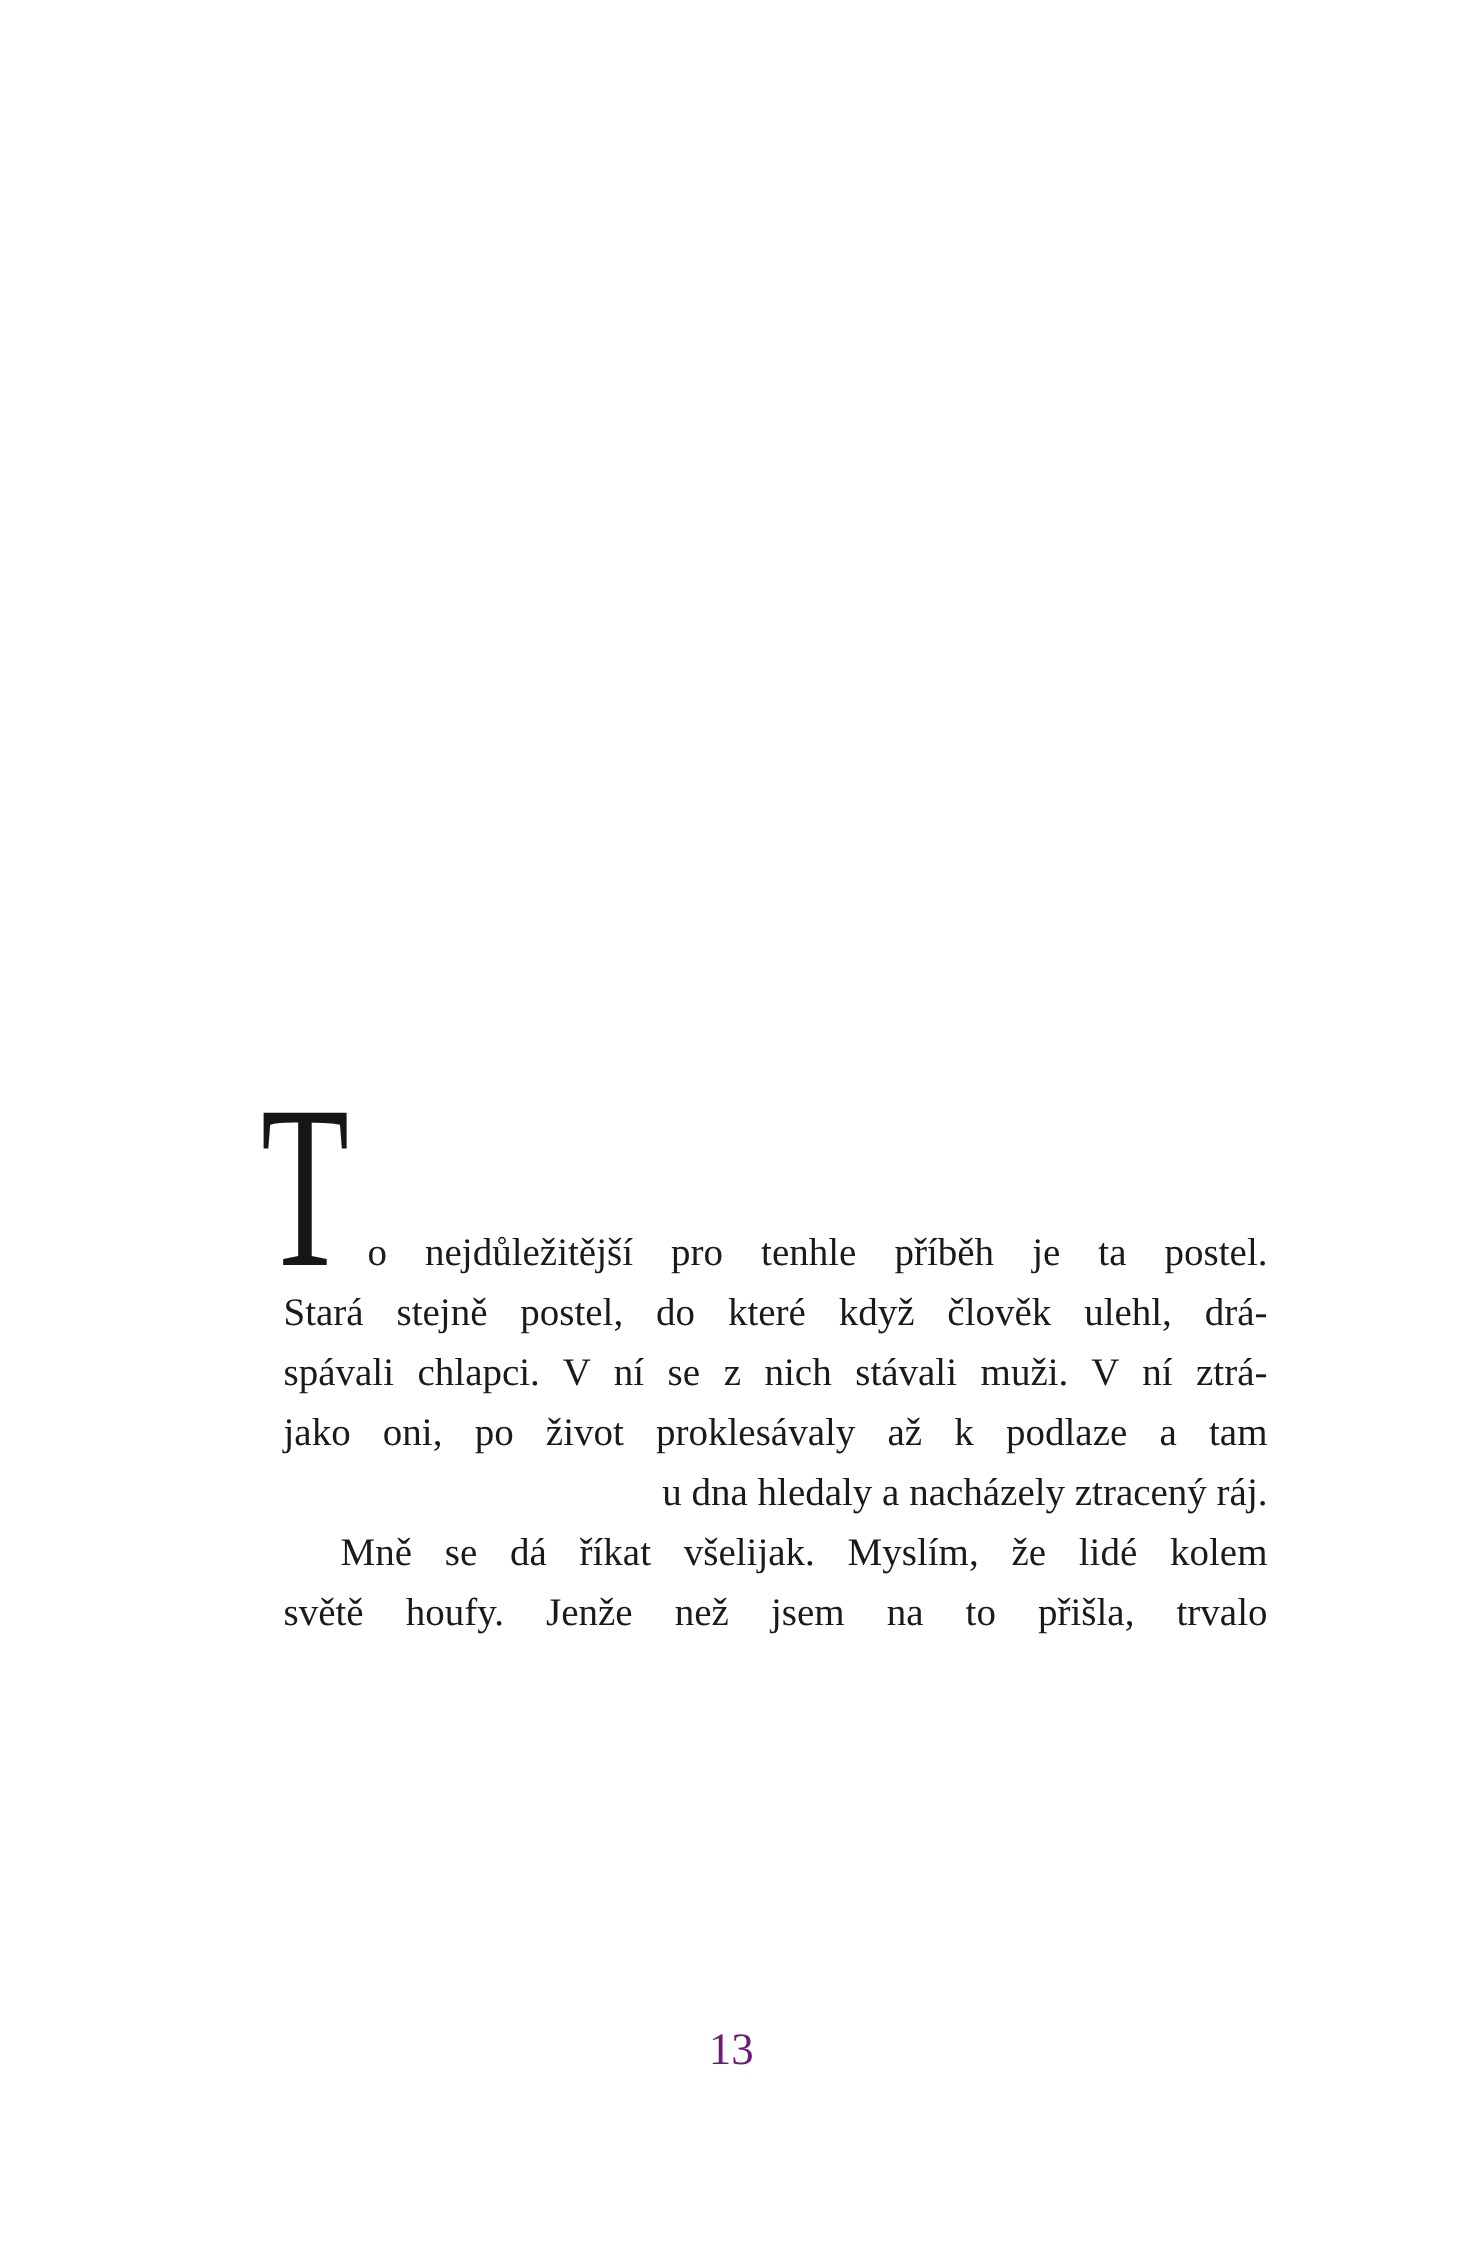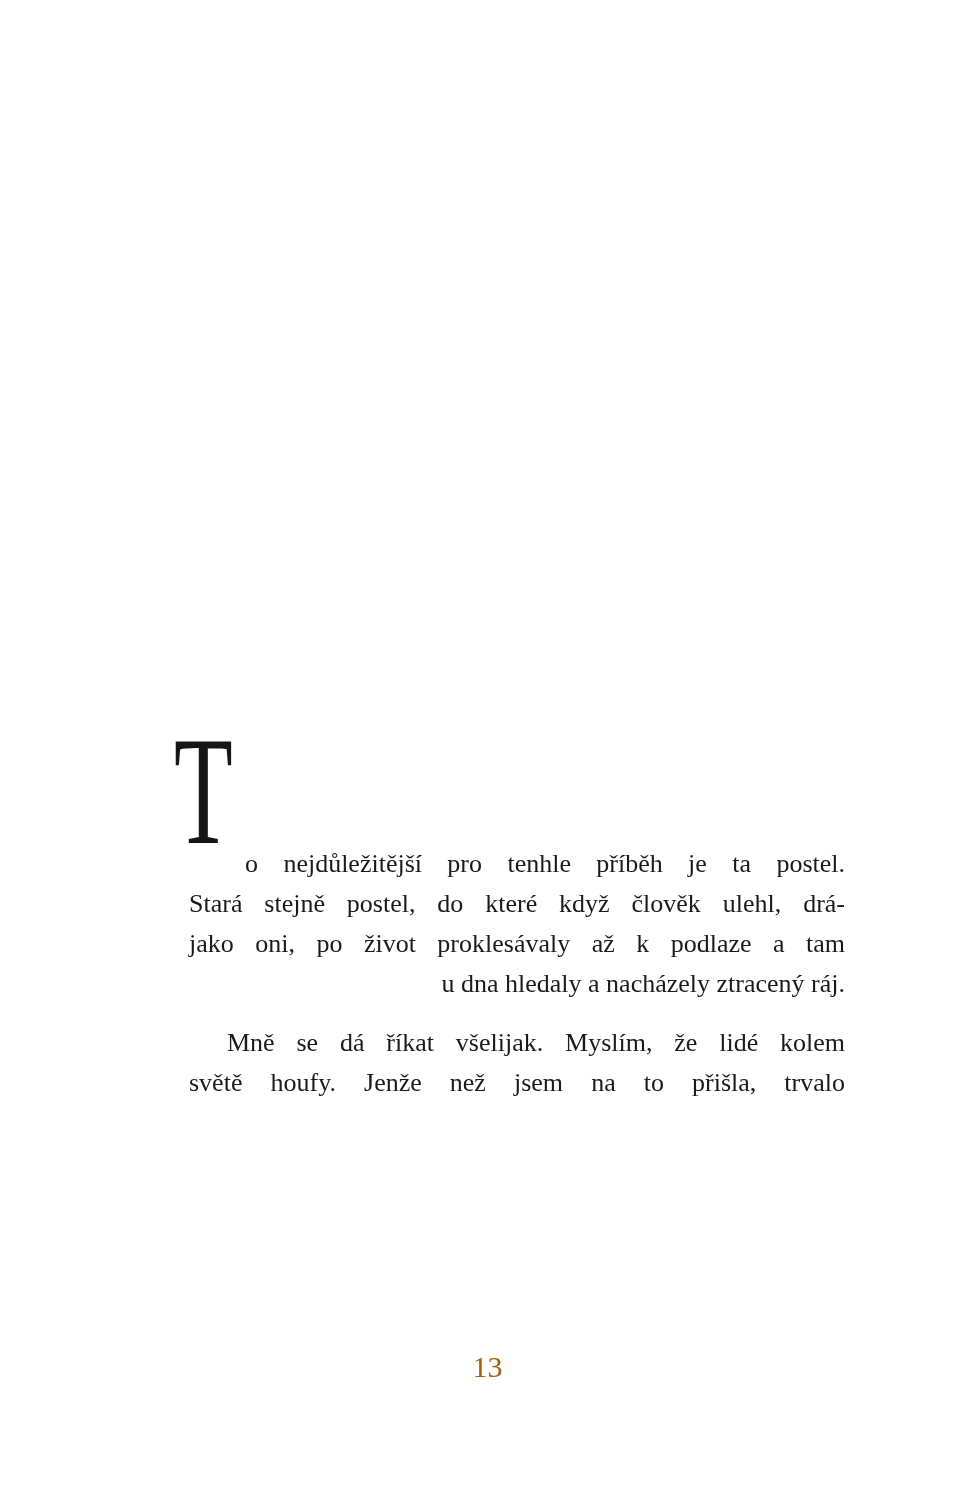--- a/index.html
+++ b/index.html
@@ -27,25 +27,23 @@
     height: 40px;
     text-align: justify;
     text-align-last: justify;
   }
   .line.end {
     text-align: right;
     text-align-last: auto;
   }
   .line.indent {
     text-indent: 38px;
-    margin-top: 19px;
   }
   .line.dropline {
     padding-left: 56px;
-    margin-top: 29px;
   }
   .dropcap {
     position: absolute;
     left: -15px;
     top: -101px;
     font-size: 155px;
     line-height: 155px;
     transform: scaleX(0.62);
     transform-origin: 0 0;
     color: #161616;
@@ -53,31 +51,32 @@
   .it {
     font-style: italic;
   }
   .pagenum {
     position: absolute;
     top: 1350px;
     left: 0;
     width: 975px;
     text-align: center;
     font-size: 30px;
-    color: #a16207;
+    color: #701a75;
   }
 </style>
 </head>
 <body>
 
 <div class="text-block">
   <div class="dropcap">T</div>
 
   <div class="line dropline">o nejdůležitější pro tenhle příběh je ta postel.</div>
   <div class="line">Stará stejně postel, do které když člověk ulehl, drá-</div>
+  <div class="line">spávali chlapci. V ní se z nich stávali muži. V ní ztrá-</div>
   <div class="line">jako oni, po život proklesávaly až k podlaze a tam</div>
   <div class="line end">u dna hledaly a nacházely ztracený ráj.</div>
 
   <div class="line indent">Mně se dá říkat všelijak. Myslím, že lidé kolem</div>
   <div class="line">světě houfy. Jenže než jsem na to přišla, trvalo</div>
 </div>
 
 <div class="pagenum">13</div>
 
 </body></html>

